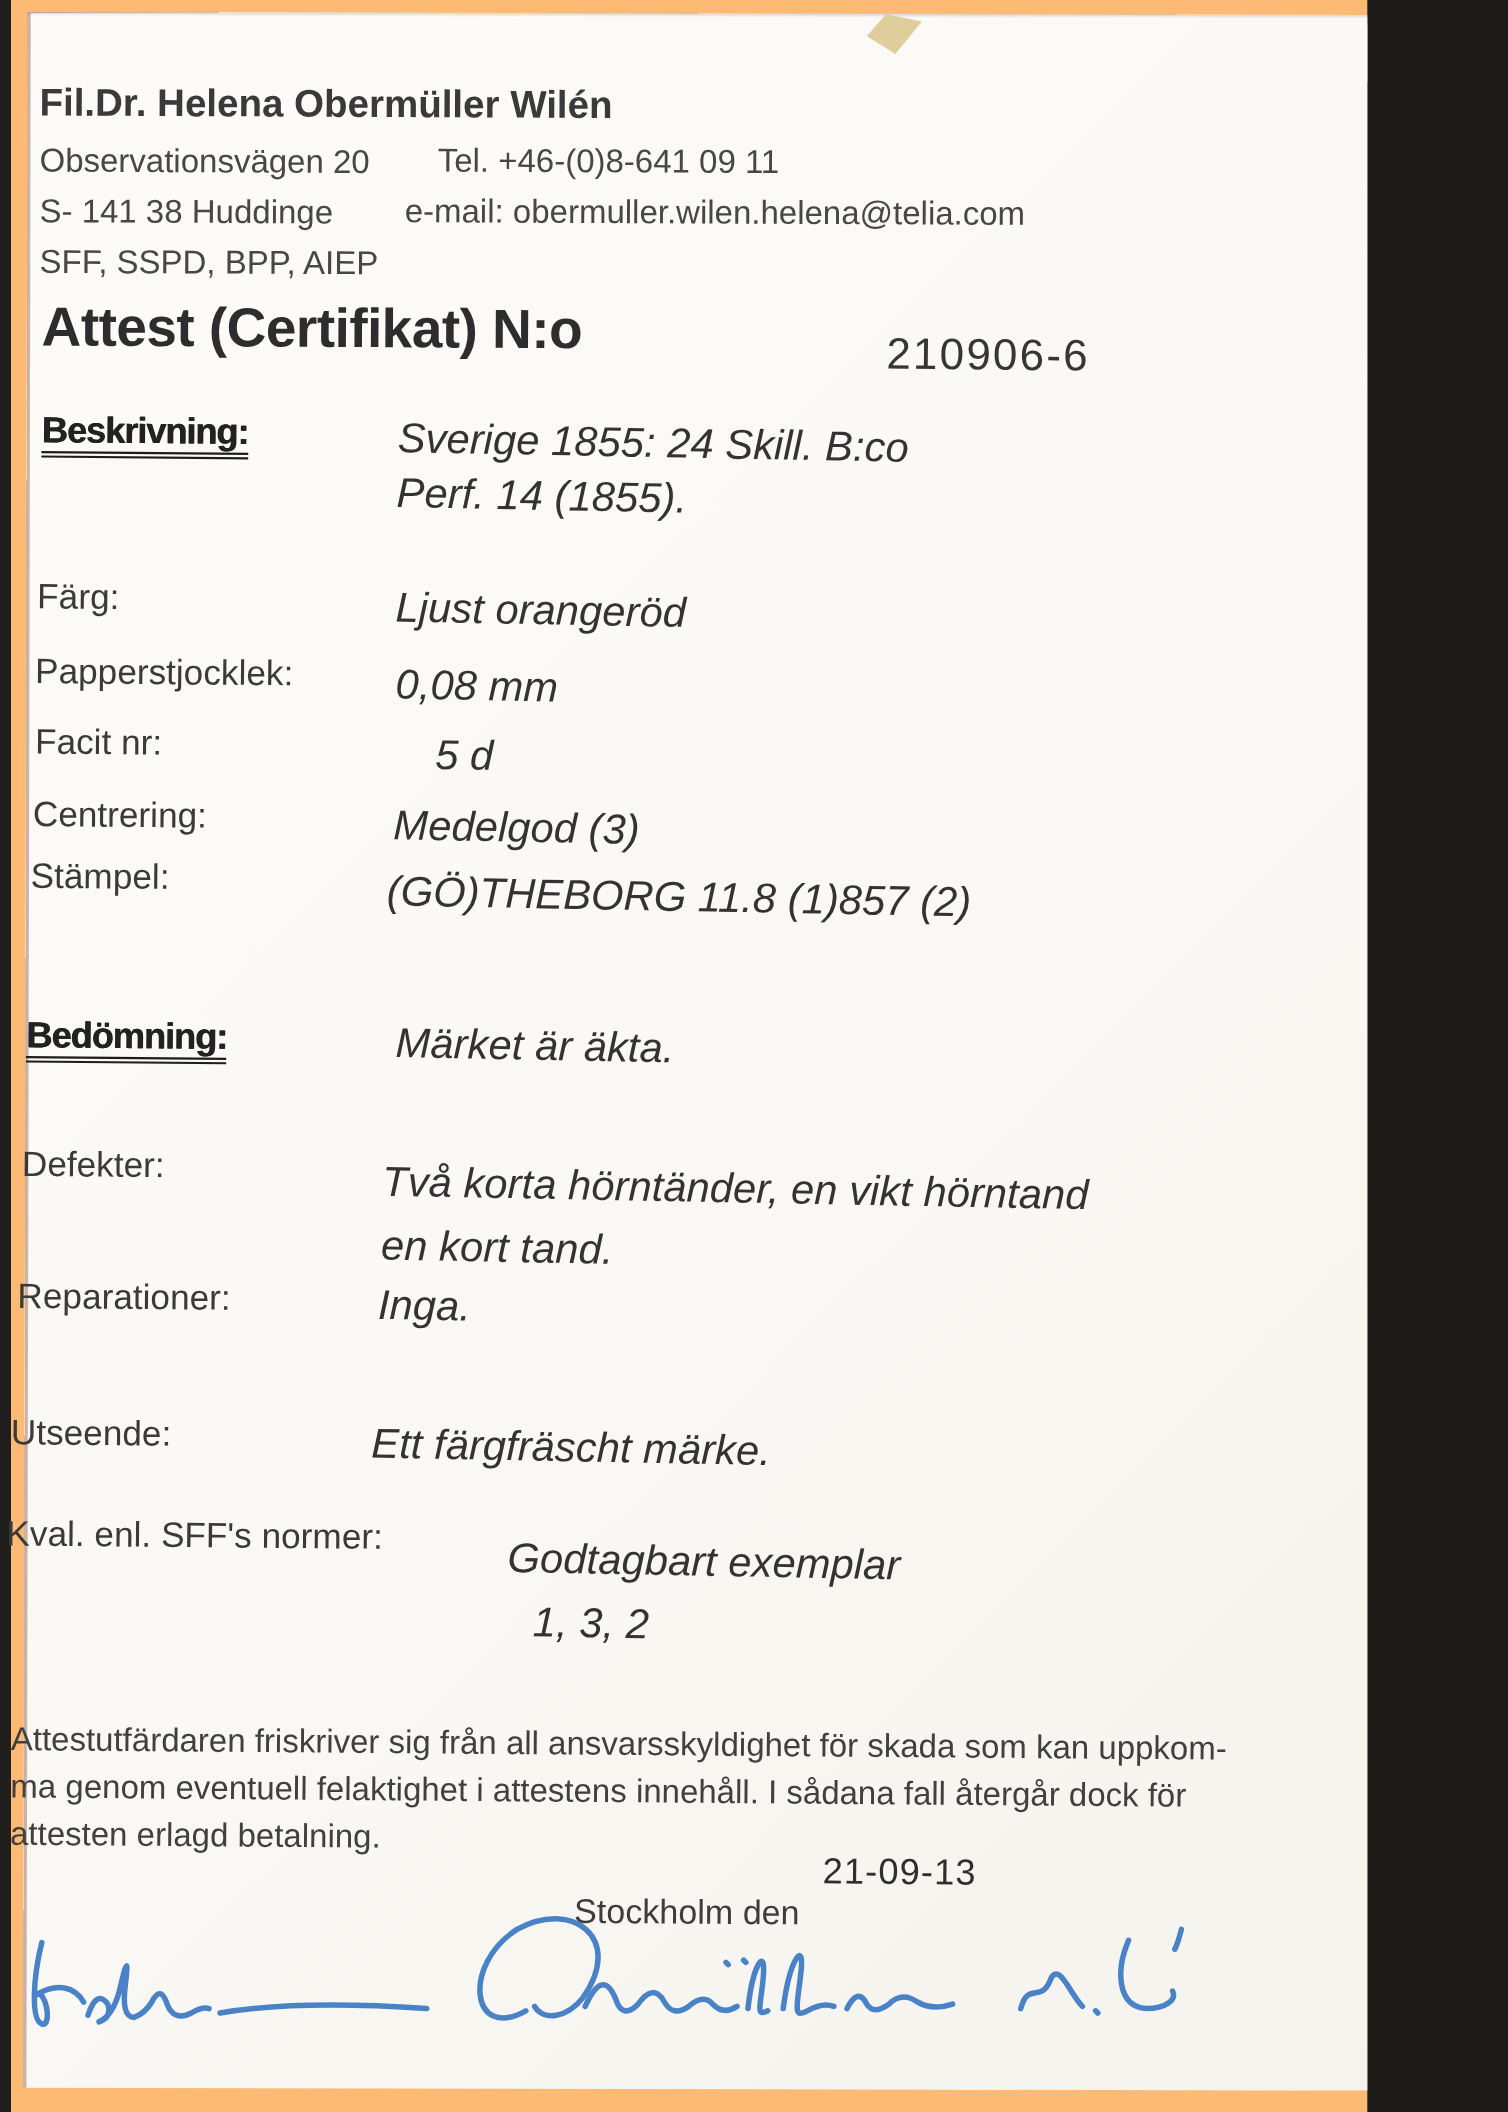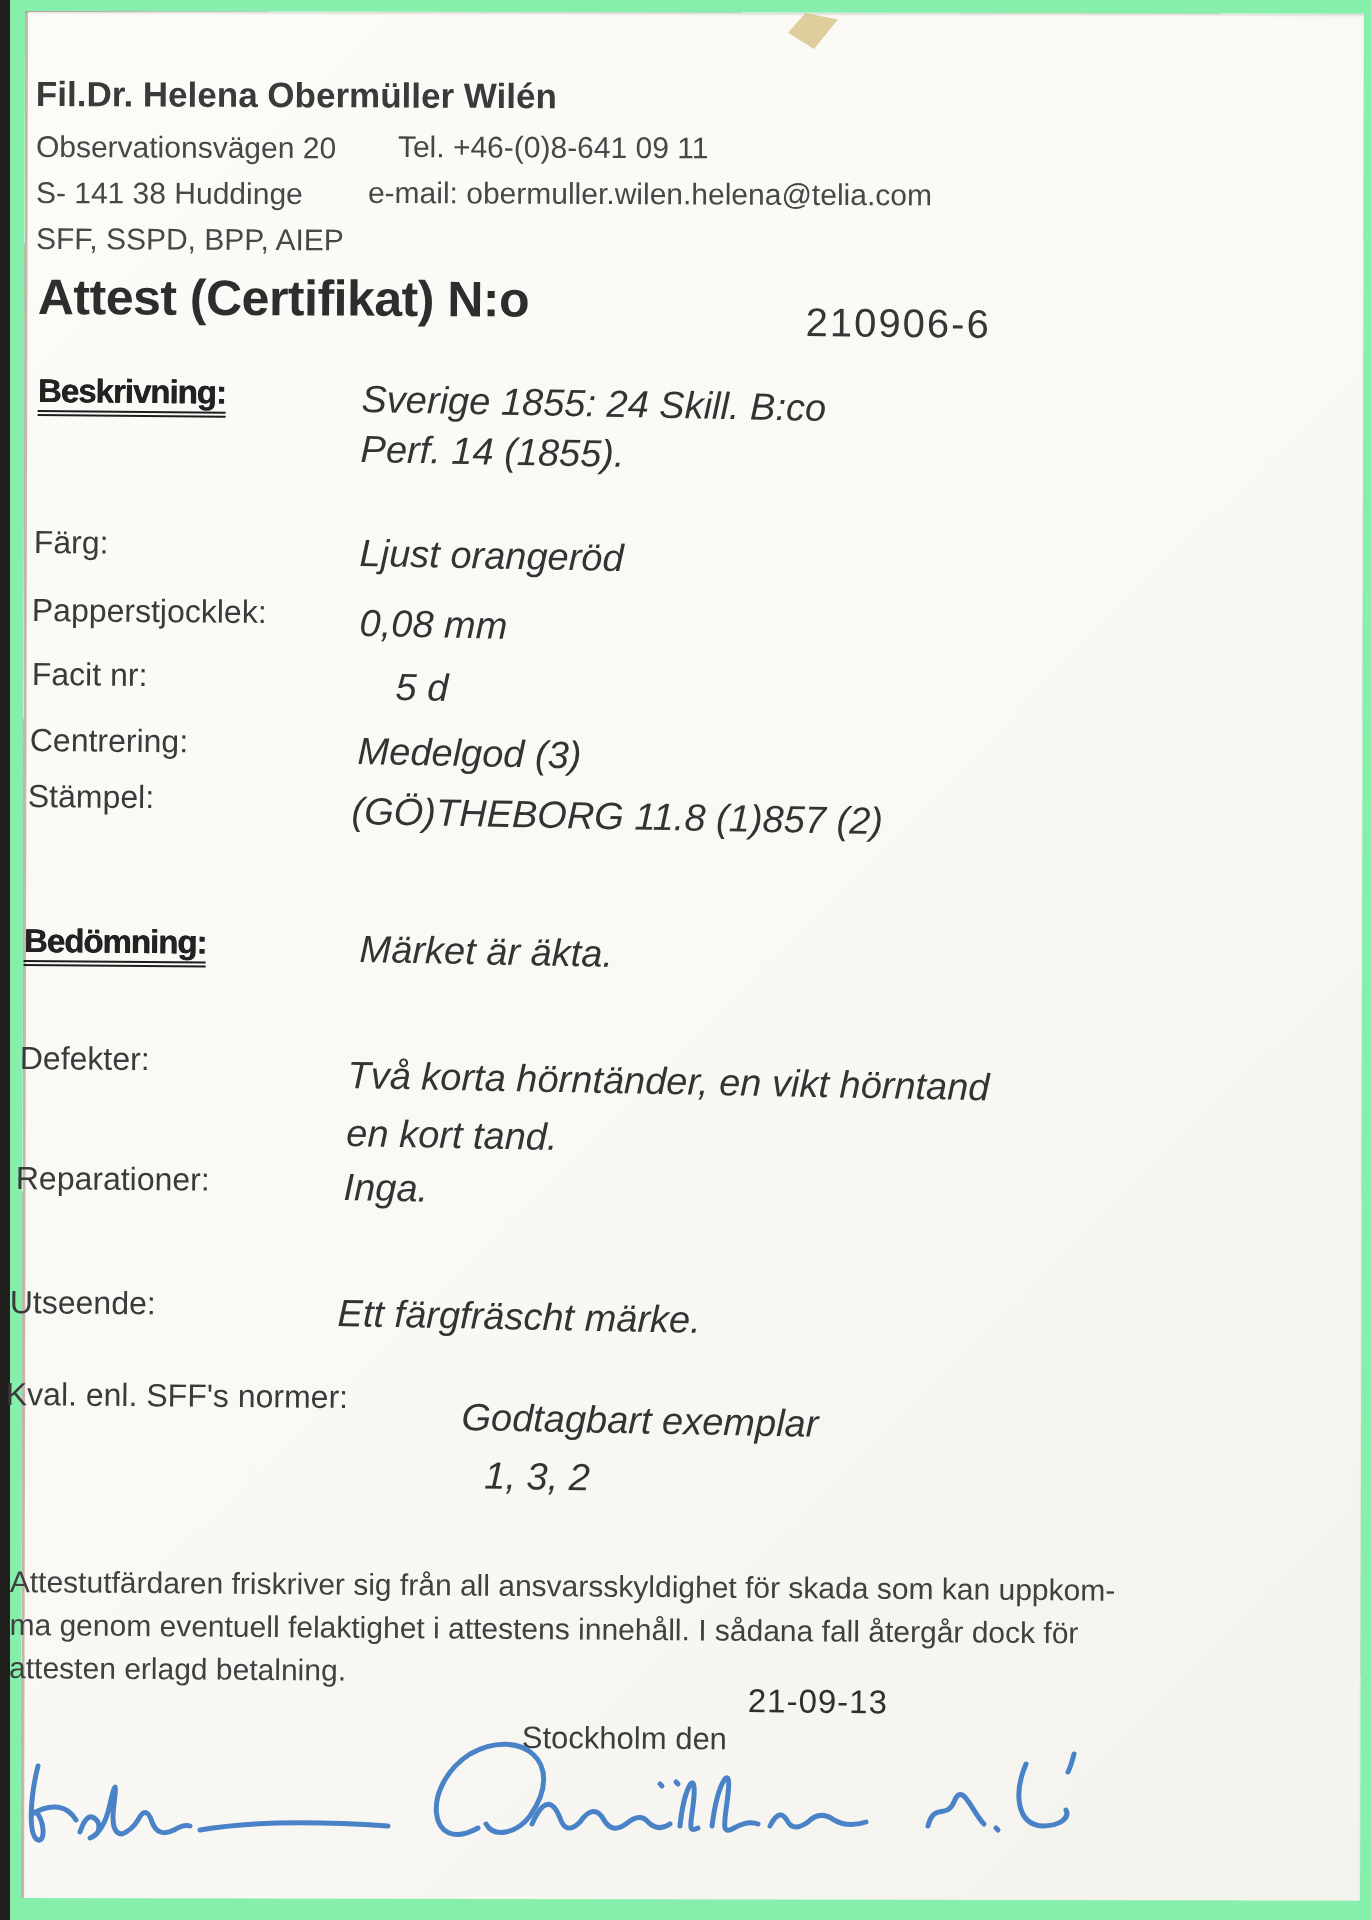--- a/index.html
+++ b/index.html
@@ -1,18 +1,18 @@
 <!DOCTYPE html>
 <html><head>
 <meta charset="utf-8">
 <style>
   html,body{margin:0;padding:0;background:#1c1b19;}
   .page{
-    position:relative; width:1371px; height:1920px; overflow:hidden;
-    background:#86efac;
+    position:relative; width:1243px; height:1920px; overflow:hidden;
+    background:#fdba74;
     font-family:"Liberation Sans", sans-serif;
     color:#333;
   }
   .edge-shadow{position:absolute; left:0; top:0; width:10px; height:1920px; background:#211f1d;}
   .backsheet{
     position:absolute; left:556px; top:12px; width:800px; height:52px;
     background:#e4e1da; transform:rotate(0.9deg); transform-origin:left top;
   }
   .paper{
     position:absolute; left:25px; top:11px; width:1339px; height:1887px;

